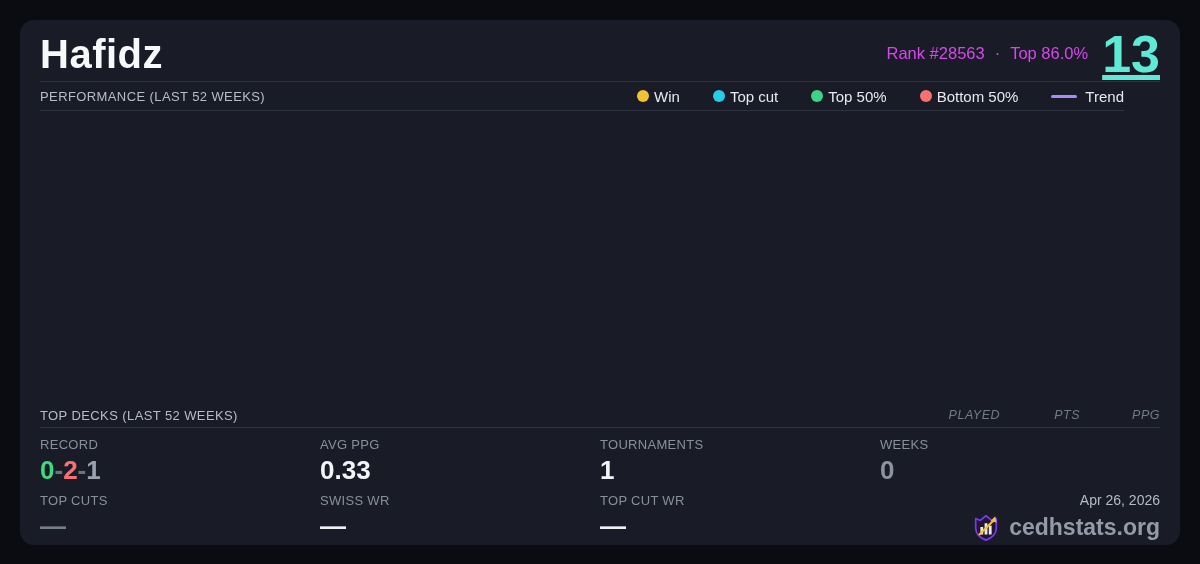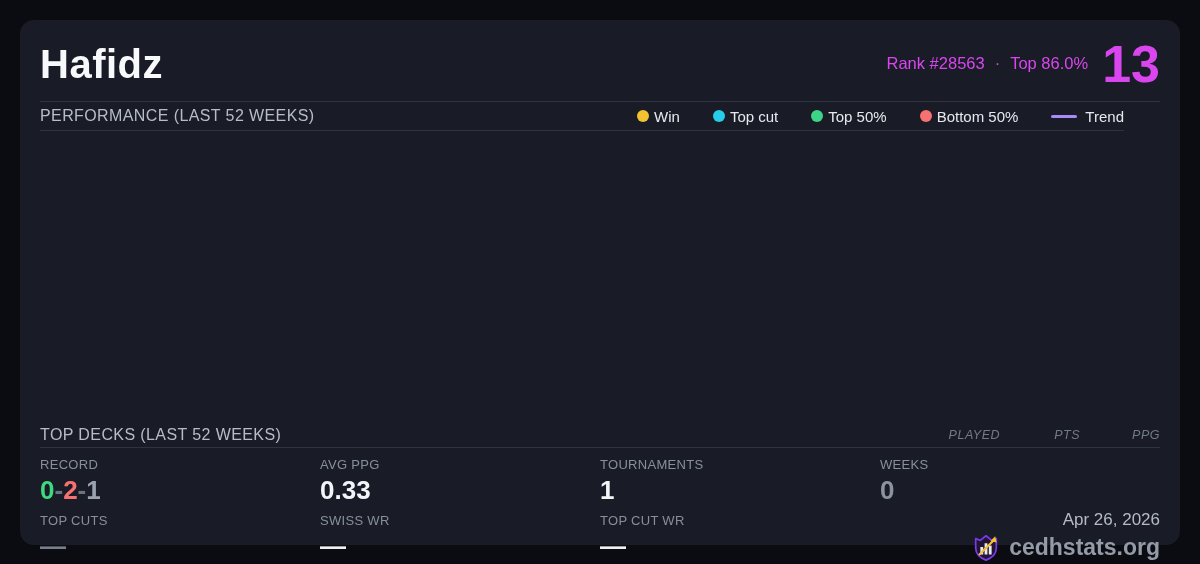--- a/index.html
+++ b/index.html
@@ -18,21 +18,21 @@
     width: 1160px;
     height: 525px;
     background: #191c26;
     border-radius: 14px;
     box-sizing: border-box;
     padding: 0 20px;
     color: #e5e8ee;
   }
   
   .header-row {
-    height: 82px;
+    height: 62px;
     display: flex;
     justify-content: space-between;
     align-items: center;
     border-bottom: 1px solid #2d3340;
     box-sizing: border-box;
     padding-top: 6px;
   }
   .player-name {
     margin: 0;
     font-size: 40px;
@@ -49,35 +49,36 @@
   .rank-line {
     display: flex;
     align-items: center;
     gap: 10px;
     font-size: 16.5px;
     color: #d946ef;
   }
   .score-big {
     font-size: 52px;
     font-weight: bold;
-    color: #d946ef;
+    color: #5eead4;
     line-height: 52px;
+    text-decoration: underline;
   }
   
   .perf-row {
     height: 29px;
     margin-right: 36px;
     display: flex;
     justify-content: space-between;
     align-items: center;
     border-bottom: 1px solid #2d3340;
     box-sizing: border-box;
   }
   .section-title {
-    font-size: 16px;
+    font-size: 13px;
     color: #b6bdc8;
     letter-spacing: 0.4px;
   }
   .legend {
     display: flex;
     align-items: center;
     gap: 33px;
   }
   .legend-item {
     display: flex;
@@ -158,21 +159,21 @@
   
   .footer-cell {
     grid-column: 4;
     grid-row: 2;
     display: flex;
     flex-direction: column;
     align-items: flex-end;
     justify-content: flex-start;
   }
   .date-text {
-    font-size: 17px;
+    font-size: 14px;
     color: #b4bbc7;
     margin-top: 7px;
     line-height: 18px;
   }
   .brand-row {
     display: flex;
     align-items: center;
     gap: 8px;
     margin-top: 3px;
   }

